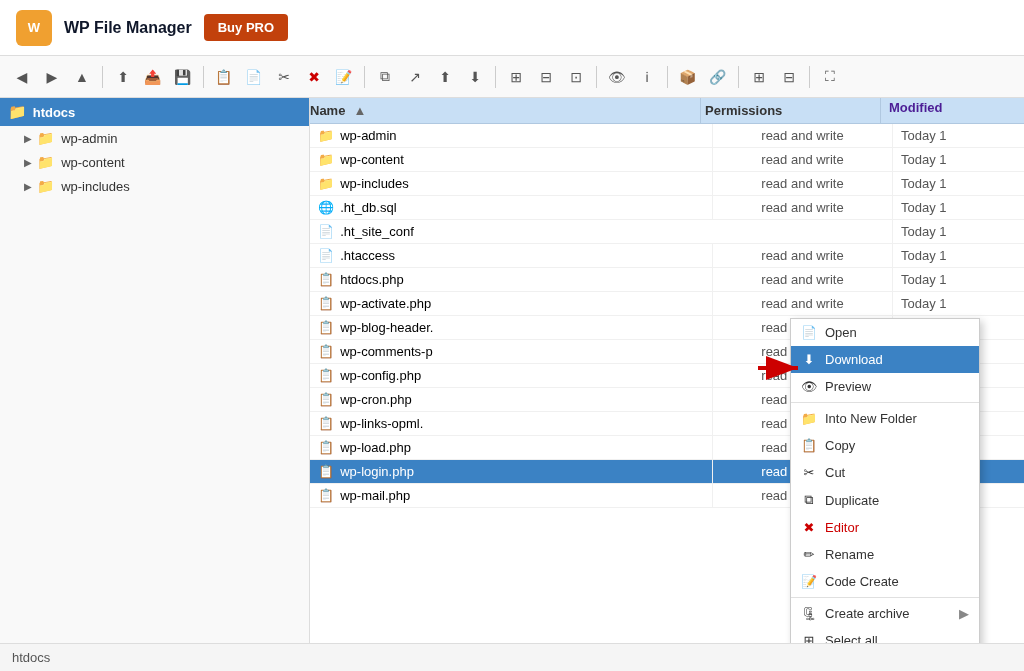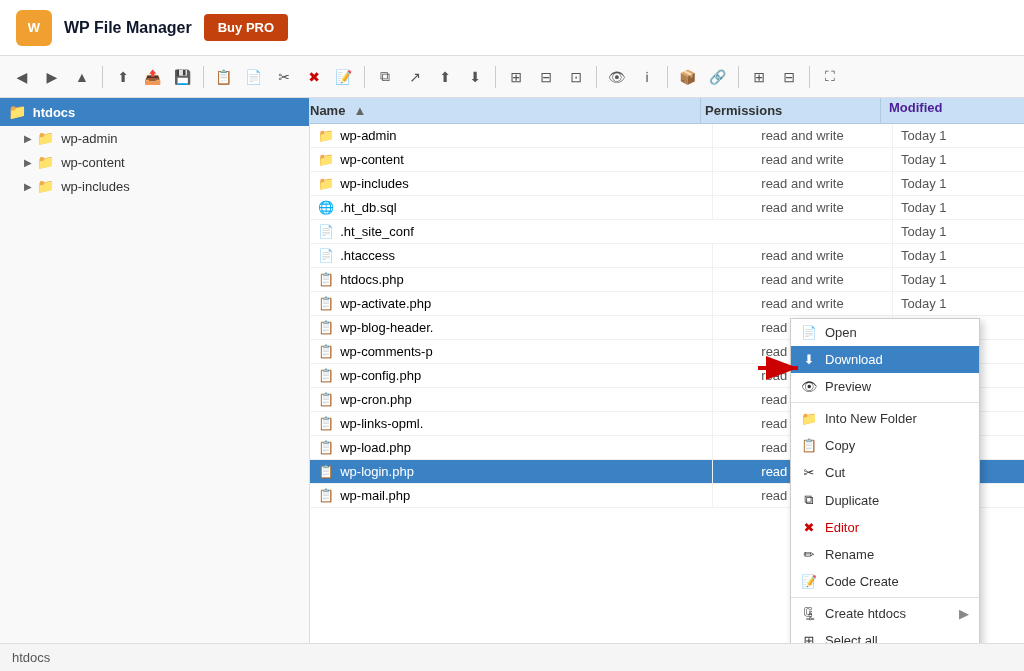--- a/index.html
+++ b/index.html
@@ -460,21 +460,21 @@
         <span class="context-menu-icon">✏</span>
         <span>Rename</span>
       </div>
       <div class="context-menu-item">
         <span class="context-menu-icon">📝</span>
         <span>Code Create</span>
       </div>
       <div class="context-menu-separator"></div>
       <div class="context-menu-item">
         <span class="context-menu-icon">🗜</span>
-        <span>Create htdocs</span>
+        <span>Create archive</span>
         <span class="context-menu-arrow">▶</span>
       </div>
       <div class="context-menu-item">
         <span class="context-menu-icon">⊞</span>
         <span>Select all</span>
       </div>
 
     </div>
 
   </div>

